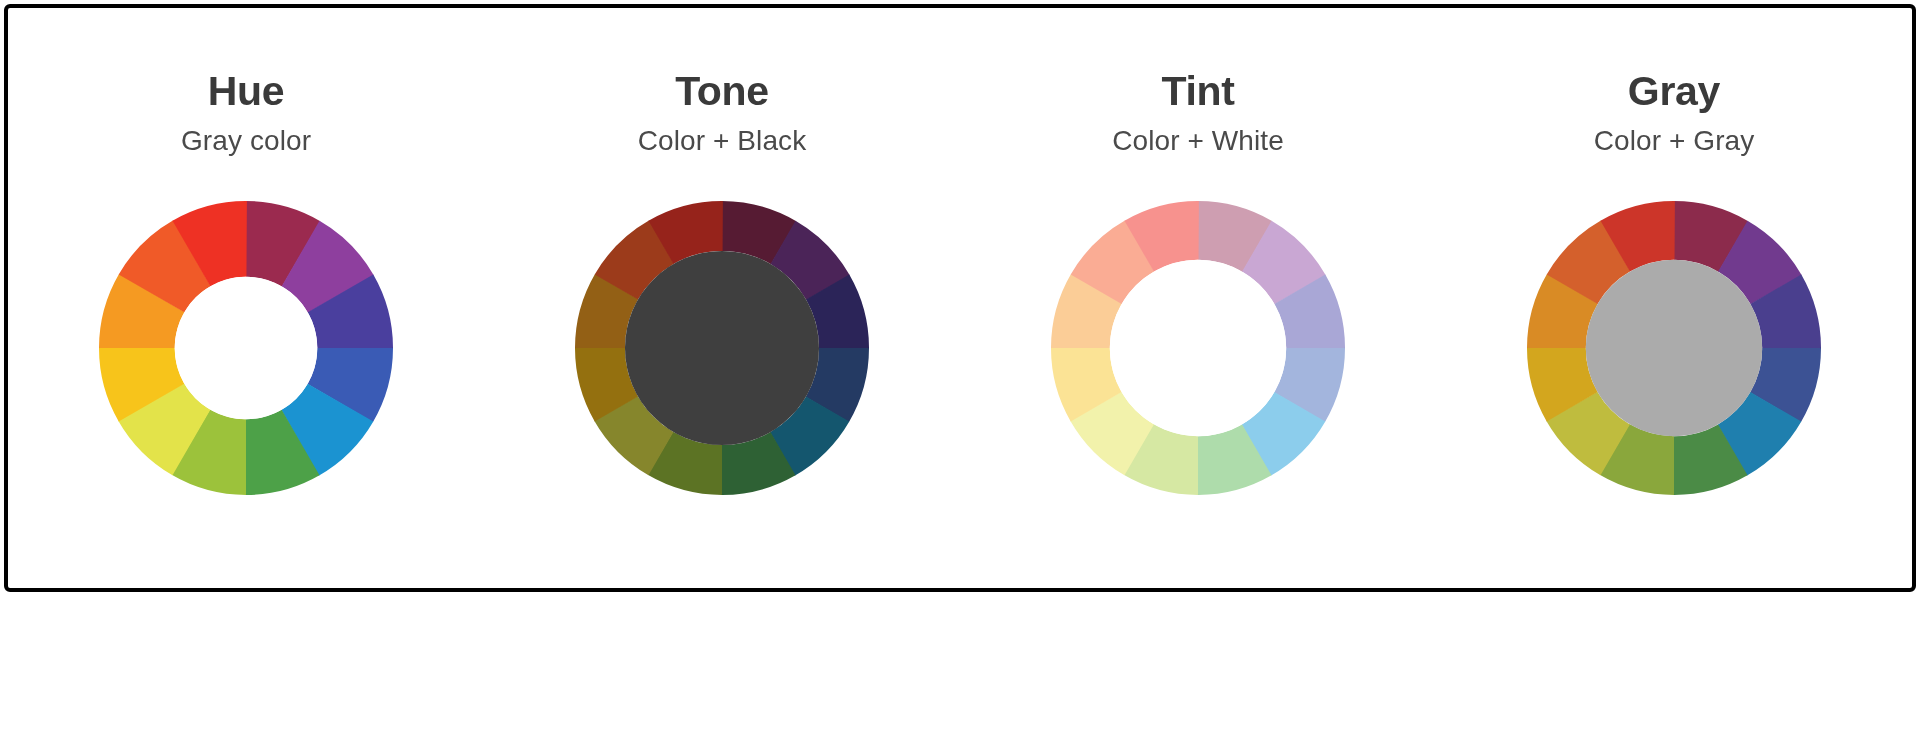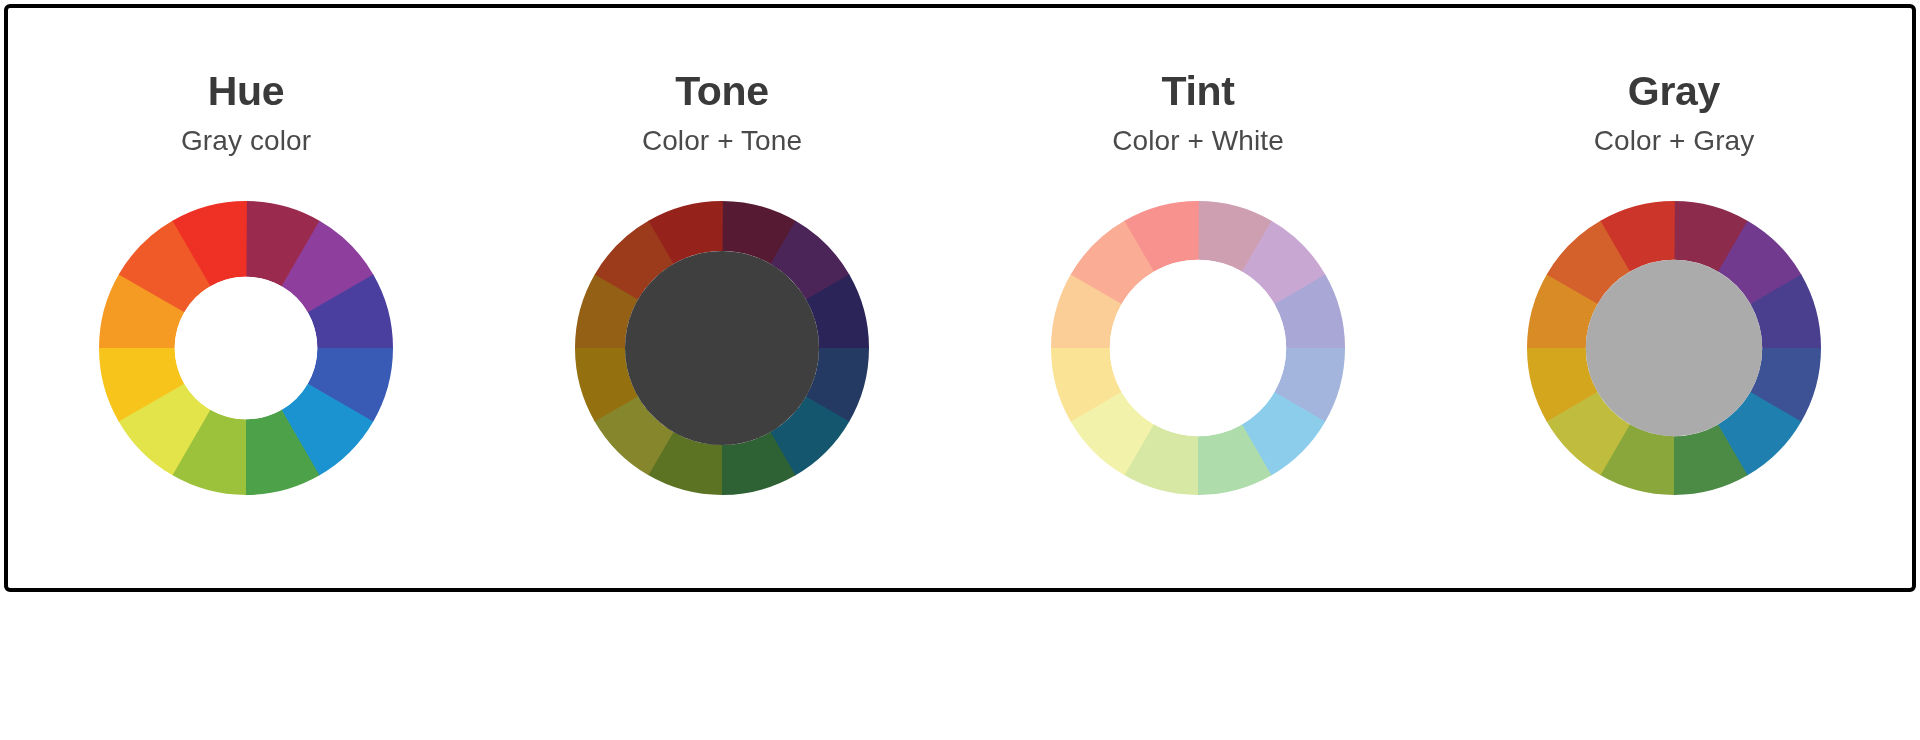--- a/index.html
+++ b/index.html
@@ -96,21 +96,21 @@
             <path d="M 0 147.00000000000003 A 147 147 0 0 1 20.145624041106117 72.72370970437737 L 85.47562765993646 110.97599920662303 A 71.295 71.295 0 0 0 75.705 147 Z" fill="#f59a22"></path>
             <path d="M 19.69426564368753 73.49999999999999 A 147 147 0 0 1 74.27903298618727 19.247657725676262 L 111.73033099830083 85.04011399695298 A 71.295 71.295 0 0 0 85.25671883718846 111.35249999999999 Z" fill="#f05a28"></path>
             <path d="M 73.49999999999993 19.694265643687558 A 147 147 0 0 1 147.89796631542976 0.0027426905646166233 L 147.43551366298342 75.70633020492383 A 71.295 71.295 0 0 0 111.35249999999996 85.25671883718846 Z" fill="#ee3124"></path>
             <circle cx="147" cy="147" r="71.295" fill="#ffffff"></circle>
           </svg>
         </div>
     </div>
 
     <div class="column">
       <div class="col-title">Tone</div>
-      <div class="col-subtitle">Color + Tone</div>
+      <div class="col-subtitle">Color + Black</div>
       <div class="wheel-wrap">
           <svg viewBox="0 0 294 294">
             <path d="M 147 0 A 147 147 0 0 1 221.27629029562252 20.14562404110606 L 196.02235159511088 63.27611186713 A 97.02000000000001 97.02000000000001 0 0 0 147 49.97999999999999 Z" fill="#561b33"></path>
             <path d="M 220.5 19.69426564368753 A 147 147 0 0 1 274.75234227432367 74.27903298618716 L 231.31654590105364 99.00416177088351 A 97.02000000000001 97.02000000000001 0 0 0 195.51000000000002 62.978215324833755 Z" fill="#4b2458"></path>
             <path d="M 274.3057343563125 73.50000000000001 A 147 147 0 0 1 293.9972573094354 147.8979663154297 L 244.01818982422736 147.5926577681836 A 97.02000000000001 97.02000000000001 0 0 0 231.02178467516626 98.49000000000001 Z" fill="#2b2458"></path>
             <path d="M 294 147 A 147 147 0 0 1 273.85437595889397 221.27629029562252 L 230.72388813287 196.02235159511088 A 97.02000000000001 97.02000000000001 0 0 0 244.02 147 Z" fill="#243a63"></path>
             <path d="M 274.3057343563125 220.5 A 147 147 0 0 1 219.72096701381287 274.7523422743236 L 194.99583822911652 231.31654590105362 A 97.02000000000001 97.02000000000001 0 0 0 231.02178467516626 195.51 Z" fill="#14566e"></path>
             <path d="M 220.5 274.3057343563125 A 147 147 0 0 1 146.1020336845703 293.9972573094354 L 146.40734223181641 244.01818982422736 A 97.02000000000001 97.02000000000001 0 0 0 195.51000000000002 231.02178467516626 Z" fill="#2e6134"></path>
             <path d="M 147 294 A 147 147 0 0 1 72.7237097043775 273.85437595889397 L 97.97764840488914 230.72388813287 A 97.02000000000001 97.02000000000001 0 0 0 147 244.02 Z" fill="#5c7324"></path>
             <path d="M 73.50000000000003 274.3057343563125 A 147 147 0 0 1 19.247657725676333 219.7209670138128 L 62.68345409894637 194.9958382291165 A 97.02000000000001 97.02000000000001 0 0 0 98.49000000000001 231.02178467516626 Z" fill="#86862c"></path>

